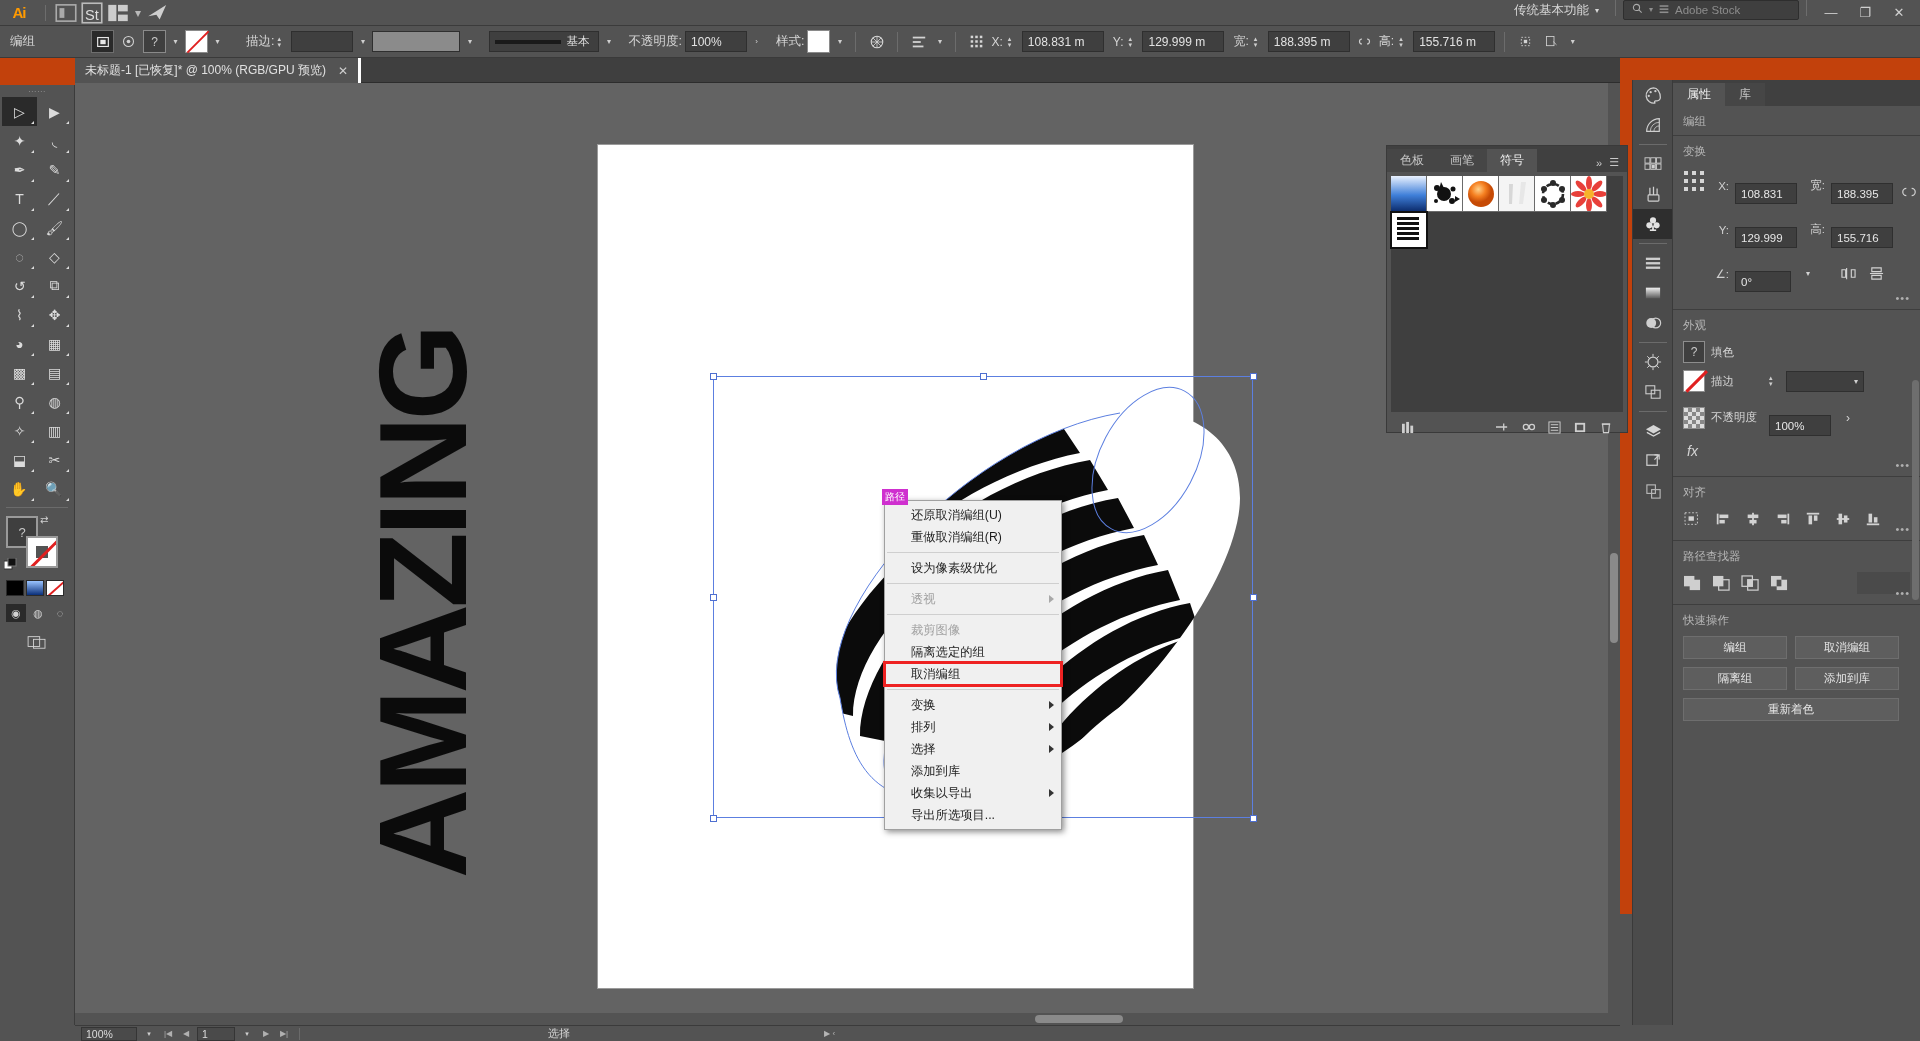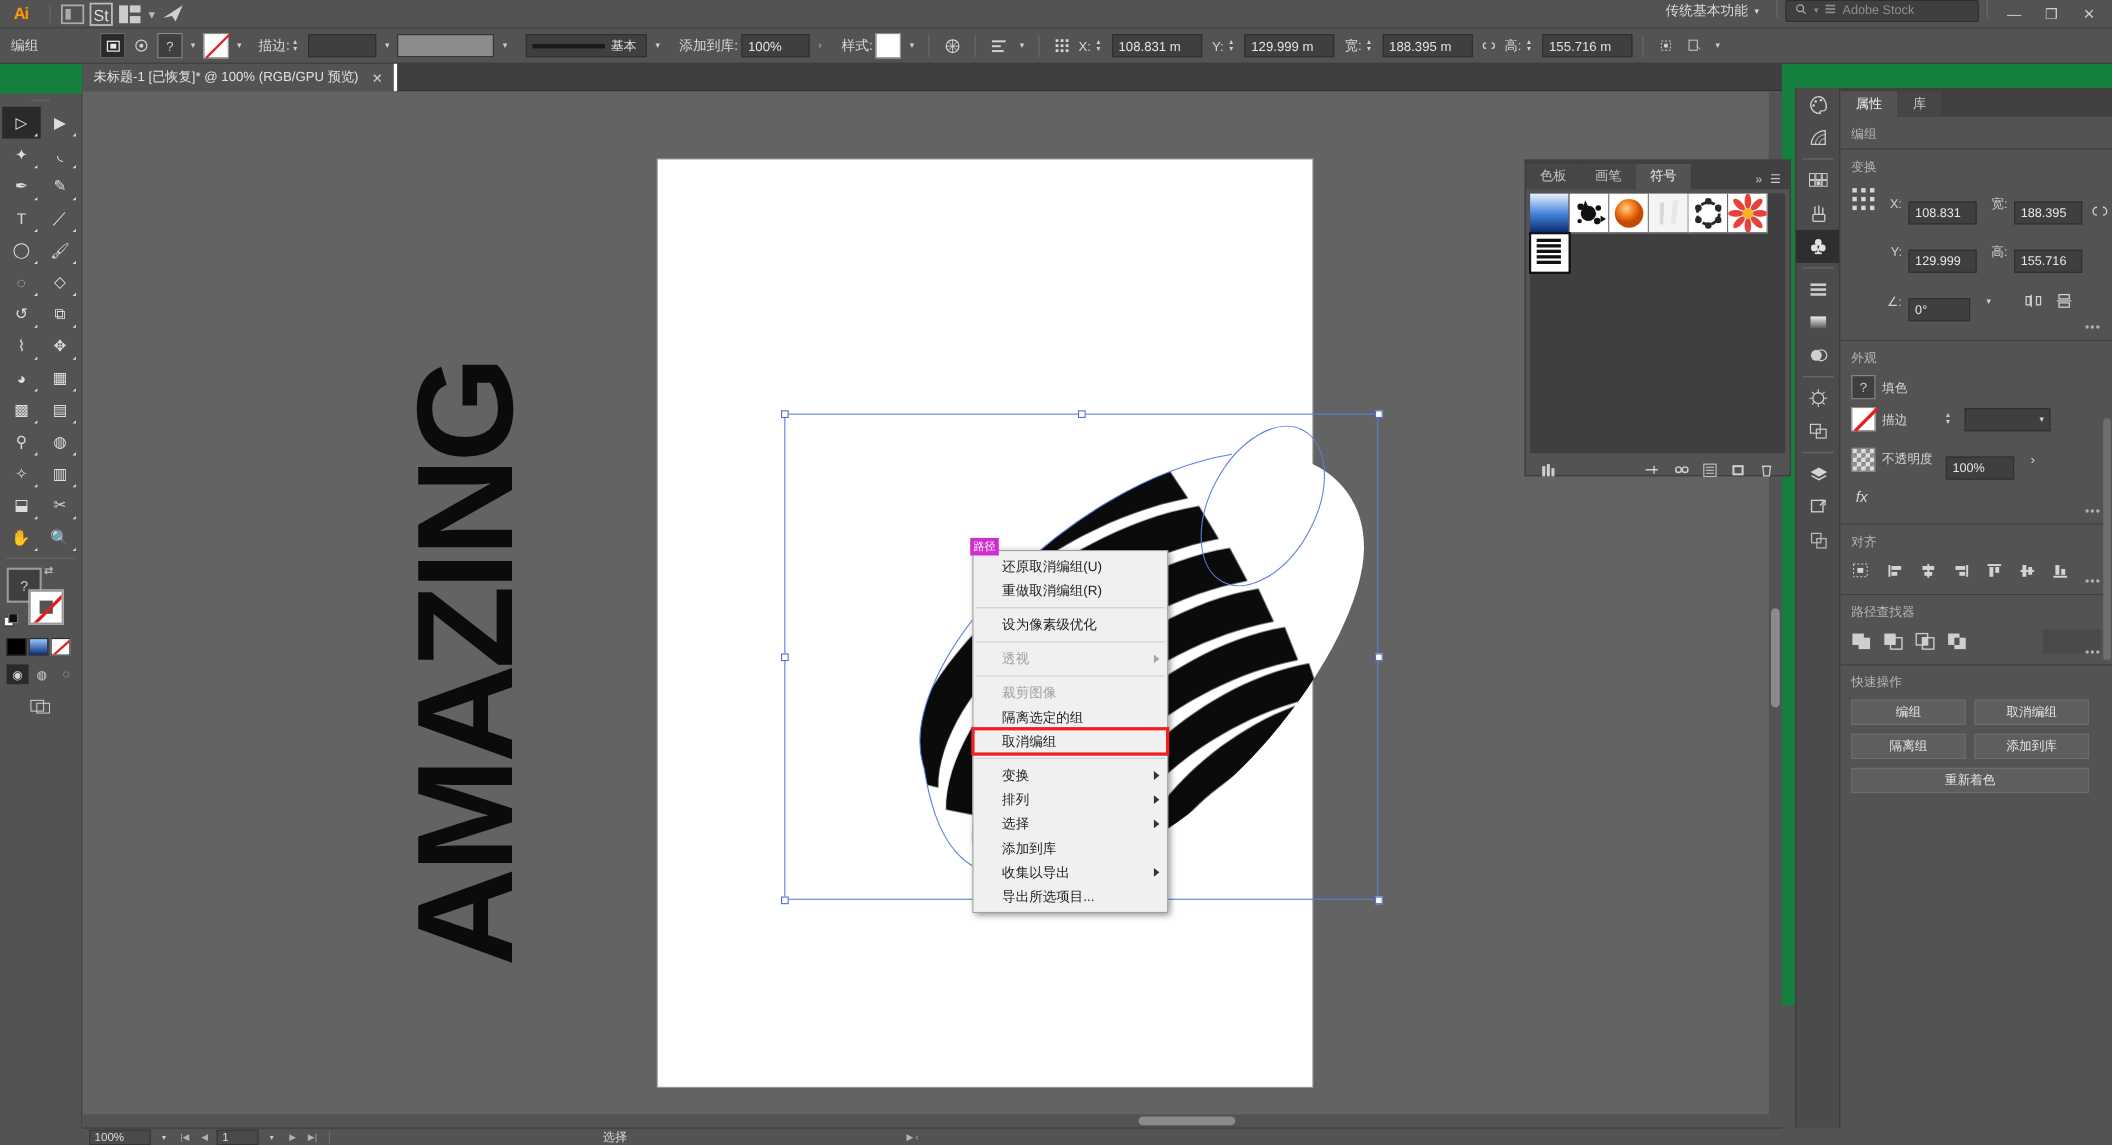--- a/index.html
+++ b/index.html
@@ -1,18 +1,18 @@
 <!DOCTYPE html>
 <html><head>
 <meta charset="utf-8">
 <style>
   * { box-sizing: border-box; margin:0; padding:0; }
   html,body { width:1920px; height:1041px; overflow:hidden; background:#535353;
     font-family:"Liberation Sans","DejaVu Sans",sans-serif; color:#d0d0d0; font-size:12px; }
-  .app { position:relative; width:1920px; height:914px; background:#15803d; }
+  .app { position:relative; width:1920px; height:914px; background:#c2410c; }
 
   
   .menubar { position:absolute; left:0; top:0; width:1920px; height:26px; background:#535353;
     display:flex; align-items:center; border-bottom:1px solid #3b3b3b; }
   .ai-logo { width:38px; height:26px; display:flex; align-items:center; justify-content:center;
     color:#ff9a00; font-weight:bold; font-size:15px; letter-spacing:-1px; }
   .menu-item { padding:0 11px; height:26px; line-height:26px; color:#d6d6d6; font-size:12.5px; white-space:nowrap; cursor:default; }
   .mb-sep { width:1px; height:16px; background:#6d6d6d; margin:0 7px; }
   .mb-icon { width:26px; height:26px; display:flex; align-items:center; justify-content:center;
     color:#b9b9b9; font-size:12px; }
@@ -251,35 +251,35 @@
     <div class="cb-btn">
       <svg viewBox="0 0 18 18" width="15" height="15">
           <circle cx="9" cy="9" r="6" fill="none" stroke="#d0d0d0" stroke-width="1.3"></circle>
           <circle cx="9" cy="9" r="2.2" fill="#d0d0d0"></circle>
         </svg>
     </div>
     <div class="cb-swatch q">?</div>
     <div class="cb-chev">▾</div>
     <div class="cb-swatch none"></div>
     <div class="cb-chev">▾</div>
-    <div class="cb-label" style="margin-left:8px">描边:</div>
+    <div class="cb-label" style="margin-left:19px">描边:</div>
     <div class="cb-spin">
         <span>▴</span>
         <span>▾</span>
       </div>
     <div class="cb-field" style="width:62px"></div>
     <div class="cb-chev">▾</div>
     <div class="cb-field" style="width:88px;background:#8b8b8b"></div>
     <div class="cb-chev">▾</div>
     <div class="cb-stroke" style="margin-left:10px">
       <div class="cb-strokeline"></div>
       <span style="font-size:11.5px;color:#e0e0e0">基本</span>
     </div>
     <div class="cb-chev">▾</div>
-    <div class="cb-label" style="margin-left:10px">添加到库:</div>
+    <div class="cb-label" style="margin-left:10px">不透明度:</div>
     <div class="cb-num">100%</div>
     <div class="cb-chev">›</div>
     <div class="cb-label" style="margin-left:10px">样式:</div>
     <div class="cb-swatch"></div>
     <div class="cb-chev">▾</div>
     <div class="cb-sep"></div>
     <div class="cb-btn">
       <svg viewBox="0 0 18 18" width="16" height="16">
           <circle cx="9" cy="9" r="6.5" fill="none" stroke="#d8d8d8" stroke-width="1.2"></circle>
           <path d="M9 2.5 v13 M2.5 9 h13 M4.4 4.4 l9.2 9.2 M13.6 4.4 l-9.2 9.2" stroke="#d8d8d8" stroke-width=".9"></path>

